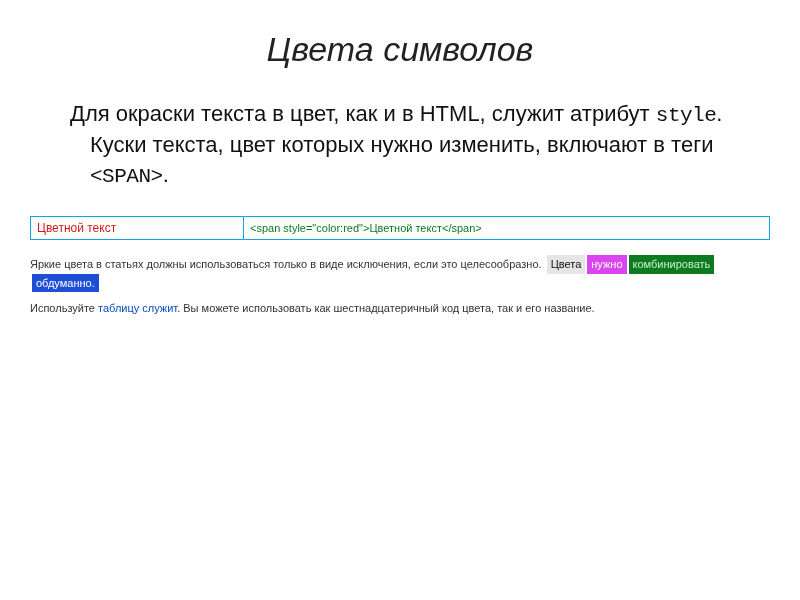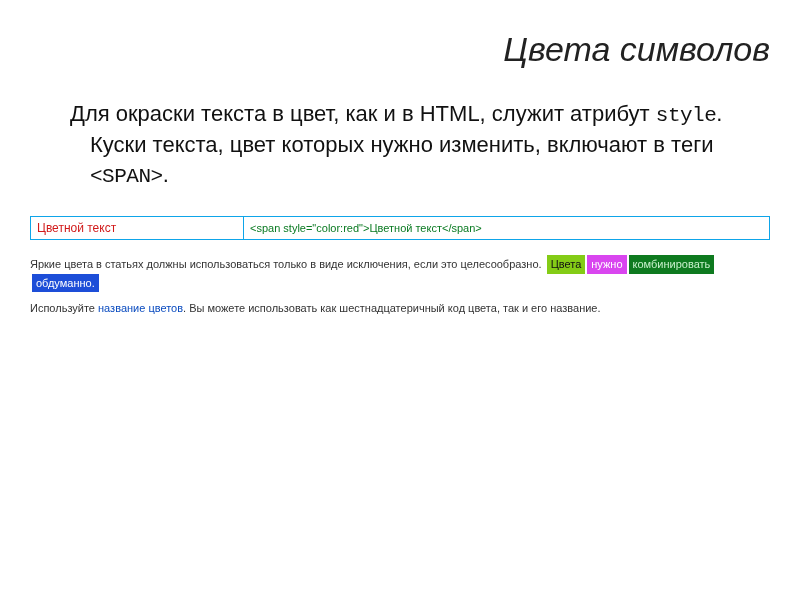--- a/index.html
+++ b/index.html
@@ -6,21 +6,21 @@
     margin: 0;
     padding: 20px 30px;
     font-family: Arial, sans-serif;
     background: #fff;
     width: 800px;
     box-sizing: border-box;
   }
   .title {
     font-style: italic;
     font-size: 34px;
-    text-align: right;
+    text-align: center;
     margin: 10px 0 30px 0;
     color: #222;
   }
   .body-text {
     font-size: 22px;
     line-height: 1.35;
     color: #111;
     margin: 0 0 25px 40px;
     text-indent: -20px;
     padding-left: 20px;
@@ -57,21 +57,21 @@
     color: #333;
     margin: 8px 0;
     line-height: 1.5;
   }
   .chip {
     display: inline-block;
     padding: 1px 4px;
     font-size: 11px;
     margin-left: 2px;
   }
-  .chip-yellow { background: #84cc16; color: #111; }
+  .chip-yellow { background: #e5e5e5; color: #111; }
   .chip-red { background: #d946ef; color: #fff; }
   .chip-green { background: #0e7a1f; color: #c8f0cb; }
   .chip-blue { background: #1d4ed8; color: #fff; }
   .link { color: #0a4bbf; text-decoration: none; }
 </style>
 </head>
 <body>
 
 <div class="title">Цвета символов</div>
 
@@ -86,14 +86,14 @@
         <td class="right">&lt;span style="color:red"&gt;Цветной текст&lt;/span&gt;</td>
       </tr>
     </tbody>
 </table>
 
 <div class="footnote">
   <span>Яркие цвета в статьях должны использоваться только в виде исключения, если это целесообразно. </span><span id="chips"><span class="chip chip-yellow">Цвета</span><span class="chip chip-red">нужно</span><span class="chip chip-green">комбинировать</span><span class="chip chip-blue">обдуманно.</span></span>
 </div>
 
 <div class="footnote">
-  <span>Используйте </span><a href="#" class="link">название цветов</a><span>. Вы можете использовать как шестнадцатеричный код цвета, так и его название.</span>
+  <span>Используйте </span><a href="#" class="link">таблицу служит</a><span>. Вы можете использовать как шестнадцатеричный код цвета, так и его название.</span>
 </div>
 
 </body></html>

